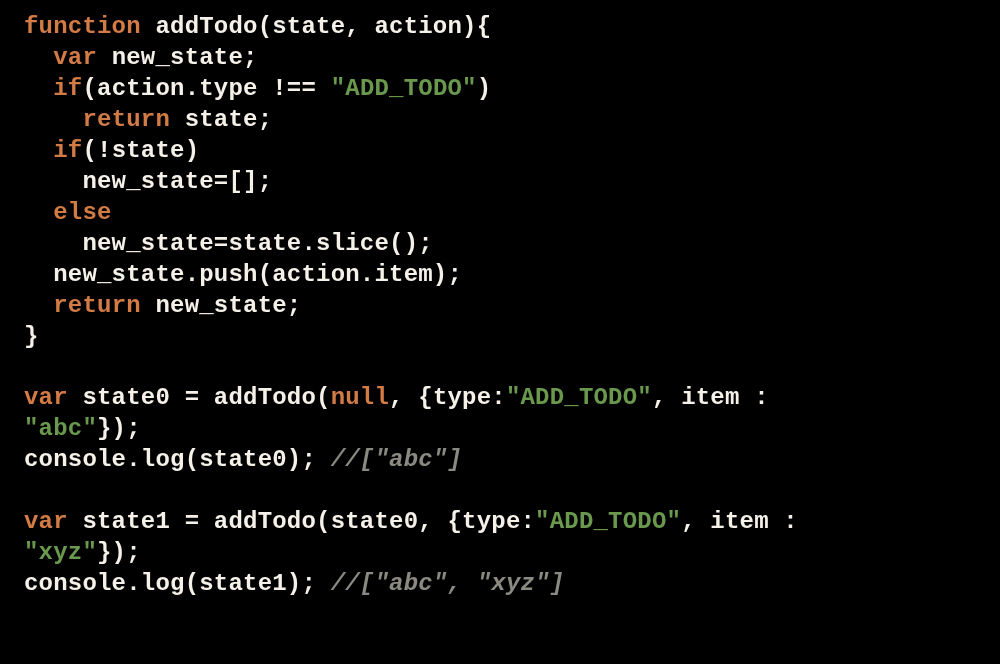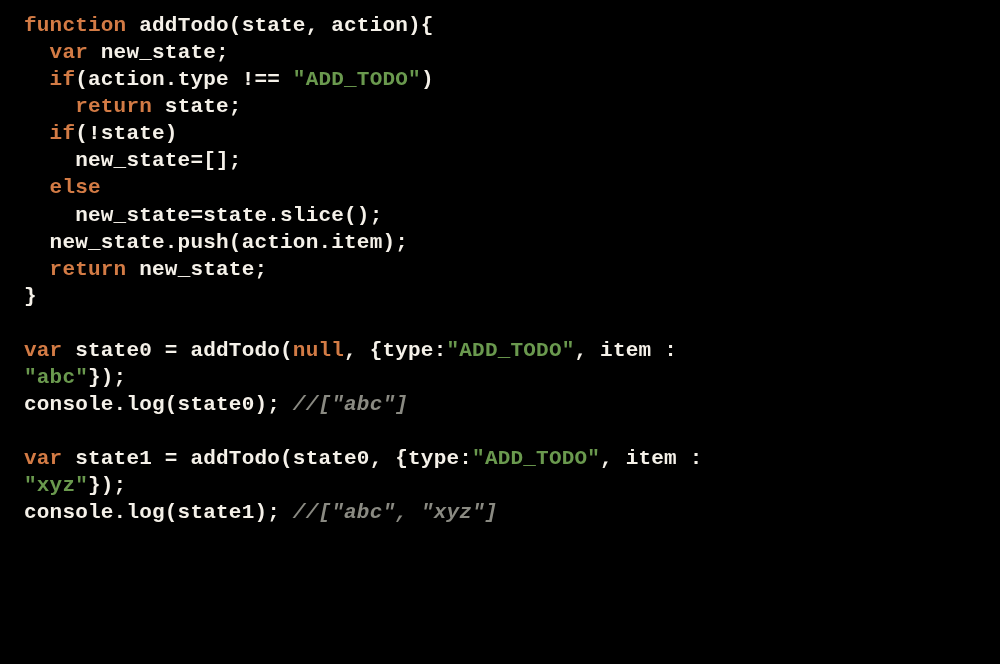--- a/index.html
+++ b/index.html
@@ -7,21 +7,21 @@
     padding: 0;
     width: 1000px;
     height: 664px;
     background: #000000;
     overflow: hidden;
   }
   pre.code {
     margin: 0;
     padding: 12px 24px 12px 24px;
     font-family: "Courier New", Courier, monospace;
-    font-size: 21px;
+    font-size: 24px;
     line-height: 1.29;
     font-weight: bold;
     color: #f5f1e9;
     white-space: pre;
     letter-spacing: 0.2px;
   }
   .kw   { color: #d37b45; }      
   .str  { color: #6a994e; }      
   .cmt  { color: #8a8a82; font-style: italic; } 
   .pln  { color: #f5f1e9; }      

